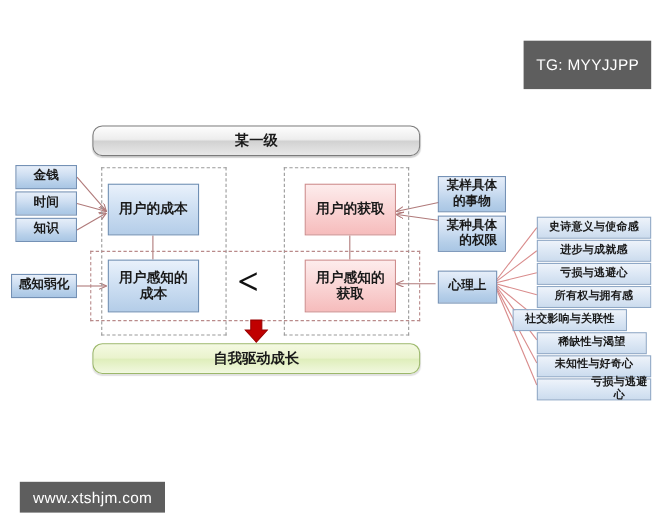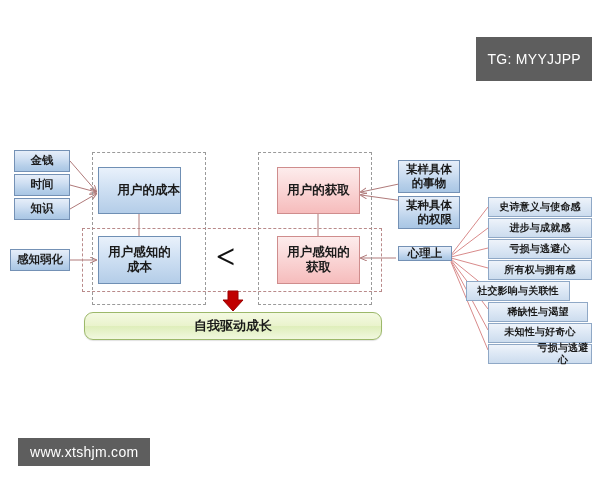--- a/index.html
+++ b/index.html
@@ -177,36 +177,39 @@
     <path d="M488,289 L451,259" stroke="#d98b8b" stroke-width="1" fill="none"></path>
     <path d="M488,309 L451,260" stroke="#d98b8b" stroke-width="1" fill="none"></path>
     <path d="M488,330 L451,261" stroke="#d98b8b" stroke-width="1" fill="none"></path>
     <path d="M488,350 L451,262" stroke="#d98b8b" stroke-width="1" fill="none"></path>
   </svg>
 
   <div class="dashed" style="left:92px; top:152px; width:114px; height:153px;"></div>
   <div class="dashed" style="left:258px; top:152px; width:114px; height:153px;"></div>
   <div class="dashed dashed-red" style="left:82px; top:228px; width:300px; height:64px;"></div>
 
+  <div class="node bar-grey" style="left:84px; top:114px; width:298px; height:28px;">
+    <span>某一级</span>
+  </div>
 
   <div class="node box-blue" style="left:14px; top:150px; width:56px; height:22px;">
     <span>金钱</span>
   </div>
   <div class="node box-blue" style="left:14px; top:174px; width:56px; height:22px;">
     <span>时间</span>
   </div>
   <div class="node box-blue" style="left:14px; top:198px; width:56px; height:22px;">
     <span>知识</span>
   </div>
 
   <div class="node box-blue" style="left:10px; top:249px; width:60px; height:22px;">
     <span>感知弱化</span>
   </div>
 
-  <div class="node box-blue-big" style="left:98px; top:167px; width:83px; height:47px;justify-content:flex-end;">
+  <div class="node box-blue-big" style="left:98px; top:167px; width:83px; height:47px;">
     <span>用户的成本</span>
   </div>
   <div class="node box-blue-big two-line" style="left:98px; top:236px; width:83px; height:48px;">
     <span class="two-line">用户感知的
 成本</span>
   </div>
 
   <div class="node box-red" style="left:277px; top:167px; width:83px; height:47px;">
     <span>用户的获取</span>
   </div>
@@ -227,21 +230,21 @@
 
   <div class="node box-blue two-line" style="left:398px; top:160px; width:62px; height:33px;">
     <span class="two-line">某样具体
 的事物</span>
   </div>
   <div class="node box-blue two-line" style="left:398px; top:196px; width:62px; height:33px;text-align:right;">
     <span class="two-line">某种具体
 的权限</span>
   </div>
 
-  <div class="node box-blue" style="left:398px; top:246px; width:54px; height:15px;">
+  <div class="node box-blue" style="left:398px; top:246px; width:54px; height:30px;">
     <span>心理上</span>
   </div>
 
   <div class="node box-list" style="left:488px; top:197px; width:104px; height:20px;">
     <span>史诗意义与使命感</span>
   </div>
   <div class="node box-list" style="left:488px; top:218px; width:104px; height:20px;">
     <span>进步与成就感</span>
   </div>
   <div class="node box-list" style="left:488px; top:239px; width:104px; height:20px;">

